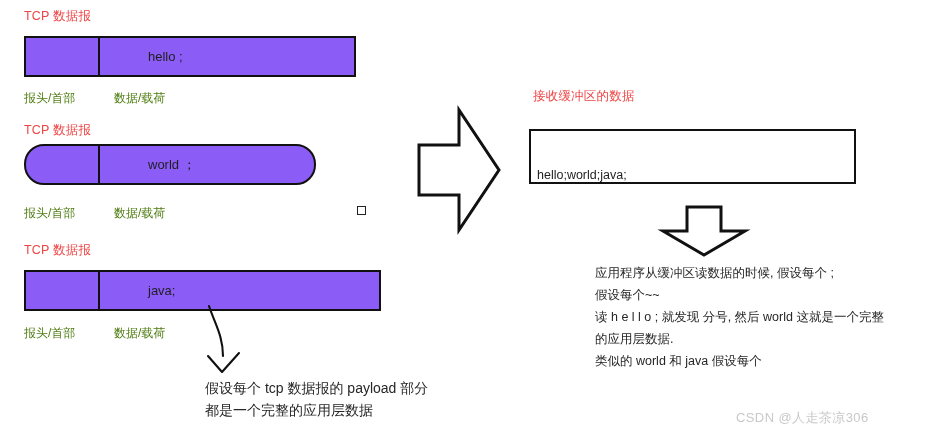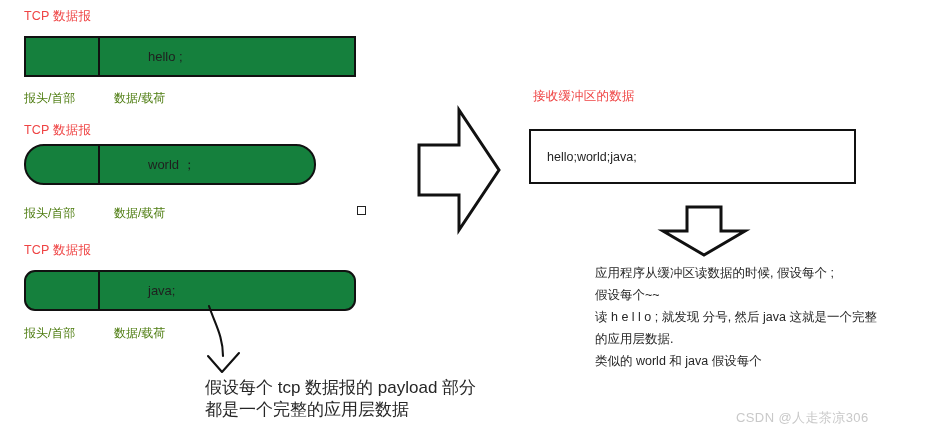--- a/index.html
+++ b/index.html
@@ -36,21 +36,21 @@
     font-size: 13px;
     color: #1f1f1f;
     white-space: nowrap;
   }
   .buffer-text {
     font-size: 12.5px;
     color: #1f1f1f;
     white-space: nowrap;
   }
   .note {
-    font-size: 17px;
+    font-size: 14px;
     color: #262626;
     line-height: 20px;
     white-space: nowrap;
     text-align: center;
   }
   .note-right {
     font-size: 12.5px;
     color: #262626;
     line-height: 21px;
     white-space: nowrap;
@@ -59,43 +59,43 @@
     font-size: 13px;
     color: #c9c9c9;
     white-space: nowrap;
     letter-spacing: 0.4px;
   }
 
   
   .segment {
     display: flex;
     border: 2px solid #111111;
-    background: #15803d;
+    background: #8b5cf6;
     box-sizing: border-box;
   }
   .segment .hdr {
     width: 74px;
     border-right: 2px solid #111111;
     box-sizing: border-box;
   }
   .segment .pay {
     flex: 1;
     display: flex;
     align-items: center;
     padding-left: 48px;
     box-sizing: border-box;
   }
 
   .buffer-box {
     border: 2px solid #111111;
     background: #ffffff;
     box-sizing: border-box;
     display: flex;
-    align-items: center;
-    padding-left: 16px;
+    align-items: flex-end;
+    padding-left: 6px;
   }
 
   .marker-square {
     border: 1.5px solid #222222;
     background: #ffffff;
     box-sizing: border-box;
   }
 
   svg { display: block; overflow: visible; }
 </style>
@@ -125,21 +125,21 @@
     </div>
   </div>
 
   <div class="abs sublabel" style="left:24px; top:205px;">报头/首部</div>
   <div class="abs sublabel" style="left:114px; top:205px;">数据/载荷</div>
 
   <div class="abs marker-square" style="left:357px; top:206px; width:9px; height:9px;"></div>
 
   <div class="abs caption" style="left:24px; top:242px;">TCP 数据报</div>
 
-  <div class="abs segment" style="left:24px; top:270px; width:332px; height:41px;border-radius:11px;">
+  <div class="abs segment" style="left:24px; top:270px; width:357px; height:41px;">
     <div class="hdr"></div>
     <div class="pay">
       <span class="payload-text">java;</span>
     </div>
   </div>
 
   <div class="abs sublabel" style="left:24px; top:325px;">报头/首部</div>
   <div class="abs sublabel" style="left:114px; top:325px;">数据/载荷</div>
 
   <div class="abs" style="left:195px; top:300px; width:70px; height:82px;">
@@ -165,19 +165,19 @@
   </div>
 
   <div class="abs" style="left:658px; top:203px; width:92px; height:56px;">
     <svg width="92" height="56" viewBox="0 0 92 56">
       <path d="M29 4 L 63 4 L 63 28 L 87 28 L 46 52 L 5 28 L 29 28 Z" fill="#ffffff" stroke="#111111" stroke-width="3" stroke-linejoin="miter"></path>
     </svg>
   </div>
 
   <div class="abs note-right" style="left:595px; top:263px;">应用程序从缓冲区读数据的时候, 假设每个 ;</div>
   <div class="abs note-right" style="left:595px; top:285px;">假设每个~~</div>
-  <div class="abs note-right" style="left:595px; top:307px;">读 h e l l o ; 就发现 分号, 然后 java 这就是一个完整</div>
+  <div class="abs note-right" style="left:595px; top:307px;">读 h e l l o ; 就发现 分号, 然后 world 这就是一个完整</div>
   <div class="abs note-right" style="left:595px; top:329px;">的应用层数据.</div>
   <div class="abs note-right" style="left:595px; top:351px;">类似的 world 和 java 假设每个</div>
 
   <div class="abs watermark" style="left:736px; top:409px;">CSDN @人走茶凉306</div>
 
 </div>
 
 </body></html>

